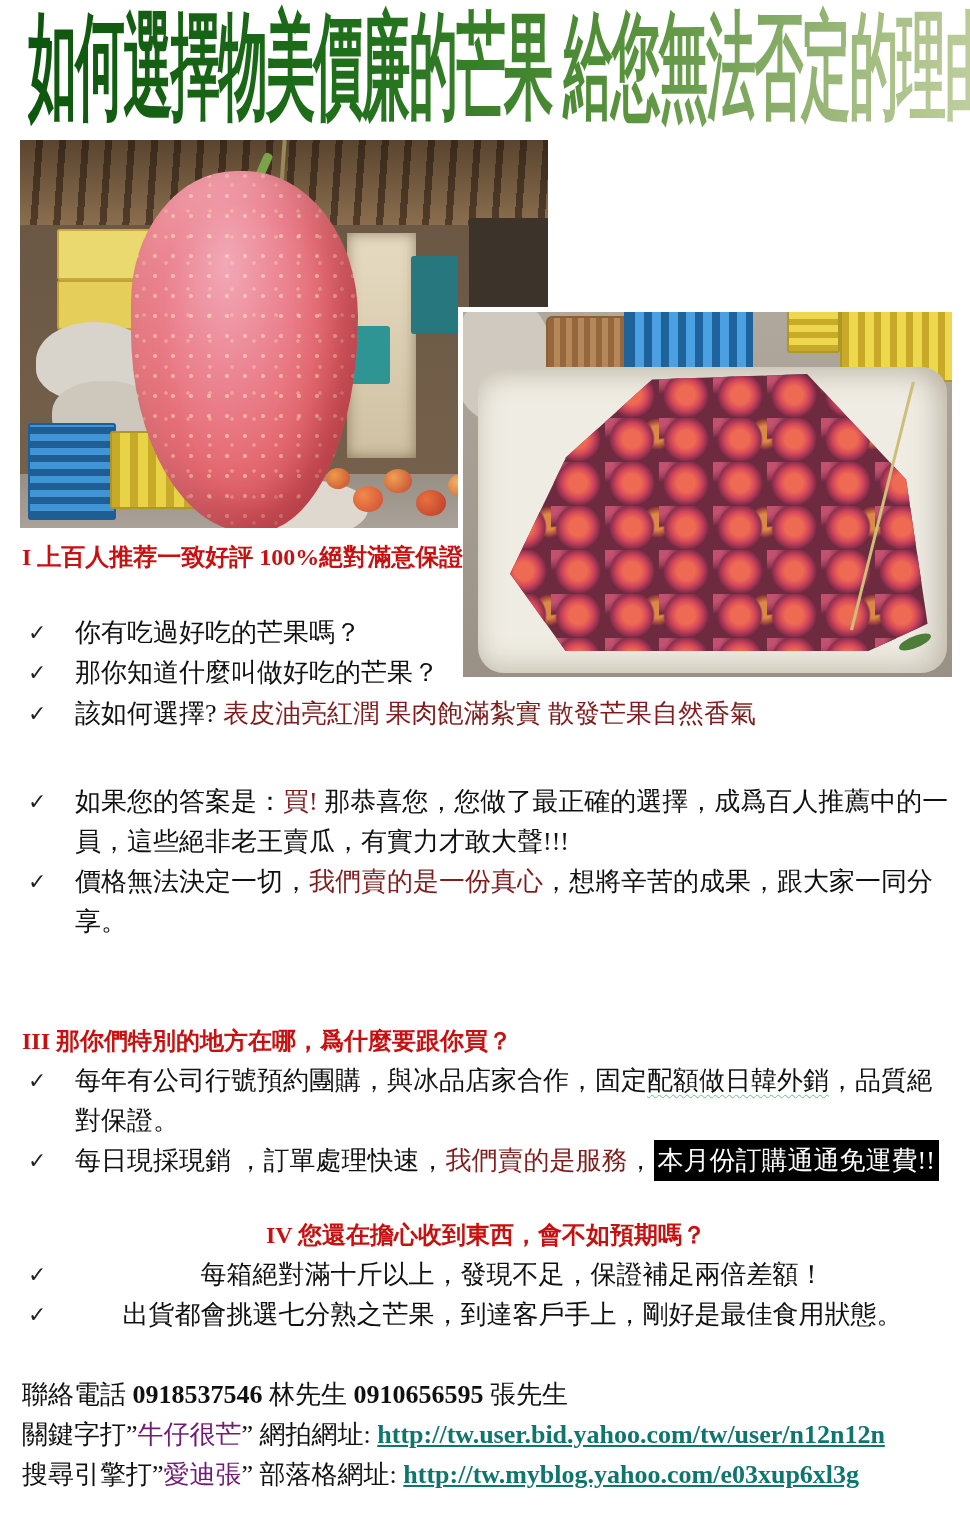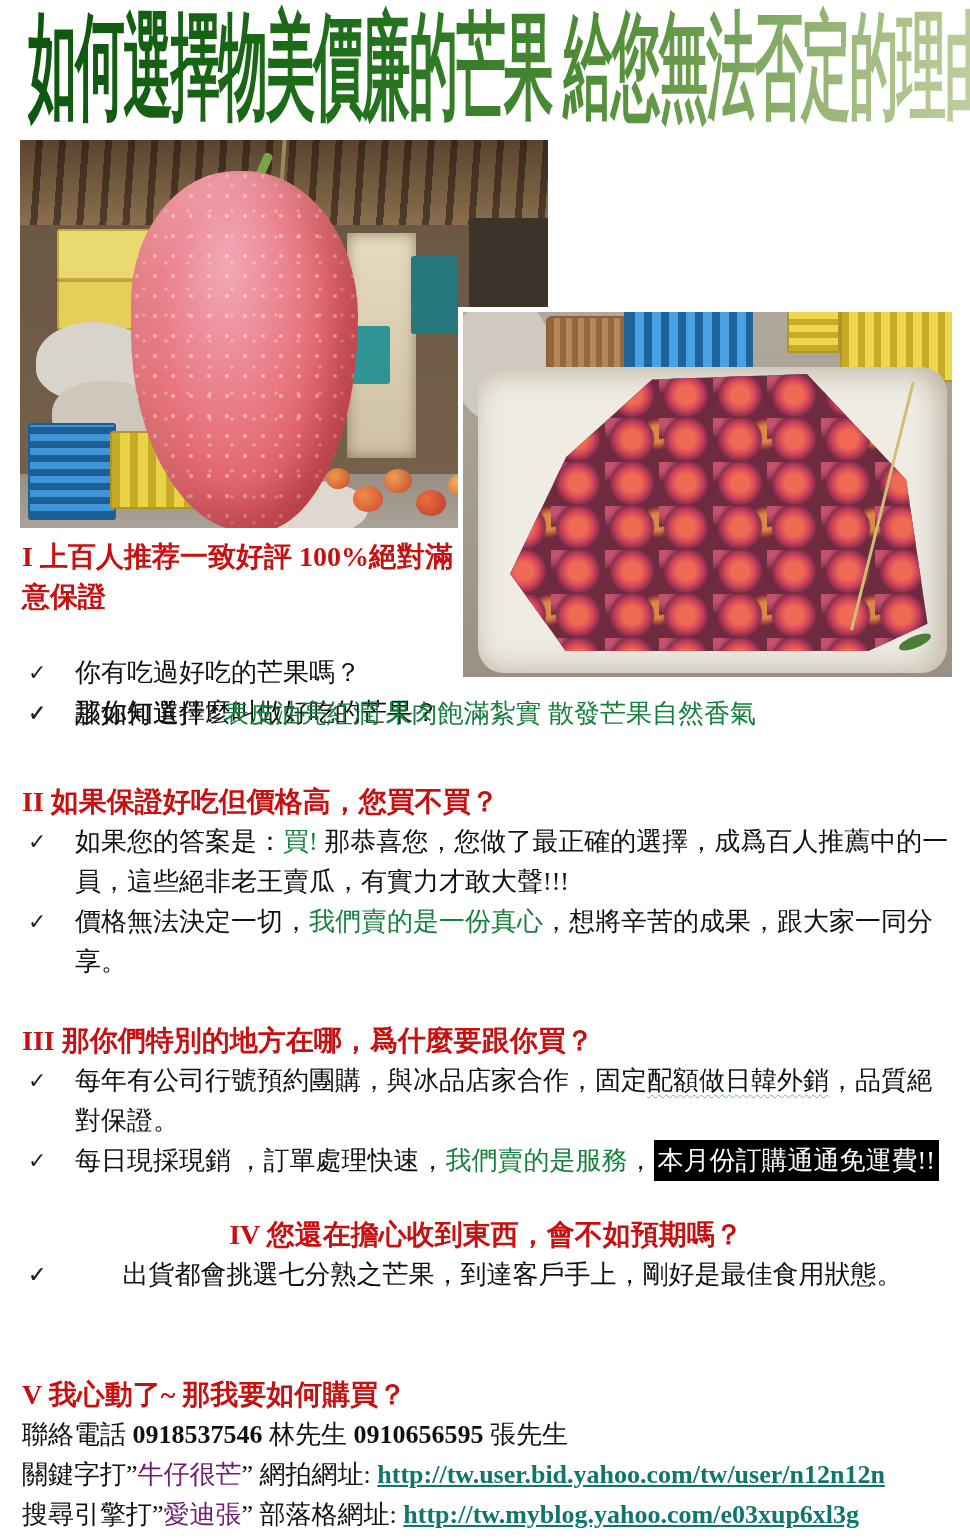--- a/index.html
+++ b/index.html
@@ -77,26 +77,26 @@
     background-image:
       radial-gradient(circle at 27px 21px, #ef6a52 0 9px, #d4485a 15px, #8e2f4e 21px, rgba(0,0,0,0) 23px),
       radial-gradient(circle at 0px 0px, #c2506e 0 9px, #9e3c5c 15px, #6e2a42 20px, rgba(0,0,0,0) 22px),
       radial-gradient(circle at 52px 60px, rgba(240,154,74,.85) 0 8px, rgba(200,90,60,.6) 13px, rgba(0,0,0,0) 16px);
     background-size:54px 44px,54px 44px,108px 88px;}
   .photoR .twine{position:absolute;right:14%;top:18%;width:3px;height:70%;background:#cdbf7a;transform:rotate(14deg);}
   .photoR .leaf{position:absolute;right:4%;bottom:8%;width:34px;height:12px;background:#4e7d3a;border-radius:60% 40% 60% 40%;transform:rotate(-18deg);}
 
   
   .sec{position:absolute;left:22px;width:928px;font-size:26px;line-height:40px;z-index:3;}
-  .sec h2{margin:0;font-size:28px;line-height:40px;font-weight:bold;color:#c81010;}
+  .sec h2{margin:0;font-size:24px;line-height:40px;font-weight:bold;color:#c81010;}
   .items{list-style:none;margin:0;padding:0;}
   .items li{position:relative;padding-left:53px;margin:0;}
   .chk{position:absolute;left:6px;top:0;font-size:22px;color:#222;
        font-family:"DejaVu Sans","Liberation Sans",sans-serif;}
-  .blue{color:#15803d;}
+  .blue{color:#7f1d1d;}
   .inv{background:#000;color:#fff;padding:6px 4px;}
   .grn{color:#701a75;}
   .wavy{text-decoration:underline;text-decoration-style:wavy;text-decoration-color:#6fbe8a;text-decoration-thickness:1px;text-underline-offset:5px;}
   .num{font-weight:bold;}
   a.url{color:#0f766e;font-weight:bold;text-decoration:underline;}
   #sec1{top:537px;width:455px;}
   #sec1 .items{margin-top:36px;}
   #sec1i3{top:694px;}
   #sec2{top:782px;}
   #sec2 .items{margin-top:0;}
@@ -168,21 +168,20 @@
   <div class="sec" id="sec1i3">
     <ul class="items">
       <li>
         <span class="chk">✓</span>
         <span>該如何選擇? </span><span class="blue">表皮油亮紅潤 果肉飽滿紮實 散發芒果自然香氣</span>
       </li>
     </ul>
   </div>
 
   <div class="sec" id="sec2">
-    <h2>II 如果保證好吃但價格高，您買不買？</h2>
     <ul class="items">
       <li>
         <span class="chk">✓</span>
         <span>如果您的答案是：</span><span class="blue">買!</span><span> 那恭喜您，您做了最正確的選擇，成爲百人推薦中的一員，這些絕非老王賣瓜，有實力才敢大聲!!!</span>
       </li>
       <li>
         <span class="chk">✓</span>
         <span>價格無法決定一切，</span><span class="blue">我們賣的是一份真心</span><span>，想將辛苦的成果，跟大家一同分享。</span>
       </li>
     </ul>
@@ -200,28 +199,28 @@
         <span>每日現採現銷 ，訂單處理快速，</span><span class="blue">我們賣的是服務</span><span>，</span><span class="inv">本月份訂購通通免運費!!</span>
       </li>
     </ul>
   </div>
 
   <div class="sec" id="sec4">
     <h2>IV 您還在擔心收到東西，會不如預期嗎？</h2>
     <ul class="items">
       <li>
         <span class="chk">✓</span>
+        <span>每箱絕對滿十斤以上，發現不足，保證補足兩倍差額！</span>
       </li>
       <li>
         <span class="chk">✓</span>
         <span>出貨都會挑選七分熟之芒果，到達客戶手上，剛好是最佳食用狀態。</span>
       </li>
     </ul>
   </div>
 
   <div class="sec" id="sec5">
-    <h2>V 我心動了~ 那我要如何購買？</h2>
     <p class="vline"><span>聯絡電話 </span><span class="num">0918537546</span><span> 林先生 </span><span class="num">0910656595</span><span> 張先生</span></p>
     <p class="vline"><span>關鍵字打”</span><span class="grn">牛仔很芒</span><span>” 網拍網址:</span> <a class="url" href="#">http://tw.user.bid.yahoo.com/tw/user/n12n12n</a></p>
     <p class="vline"><span>搜尋引擎打”</span><span class="grn">愛迪張</span><span>” 部落格網址:</span> <a class="url" href="#">http://tw.myblog.yahoo.com/e03xup6xl3g</a></p>
   </div>
 
 </div>
 
 </body></html>

